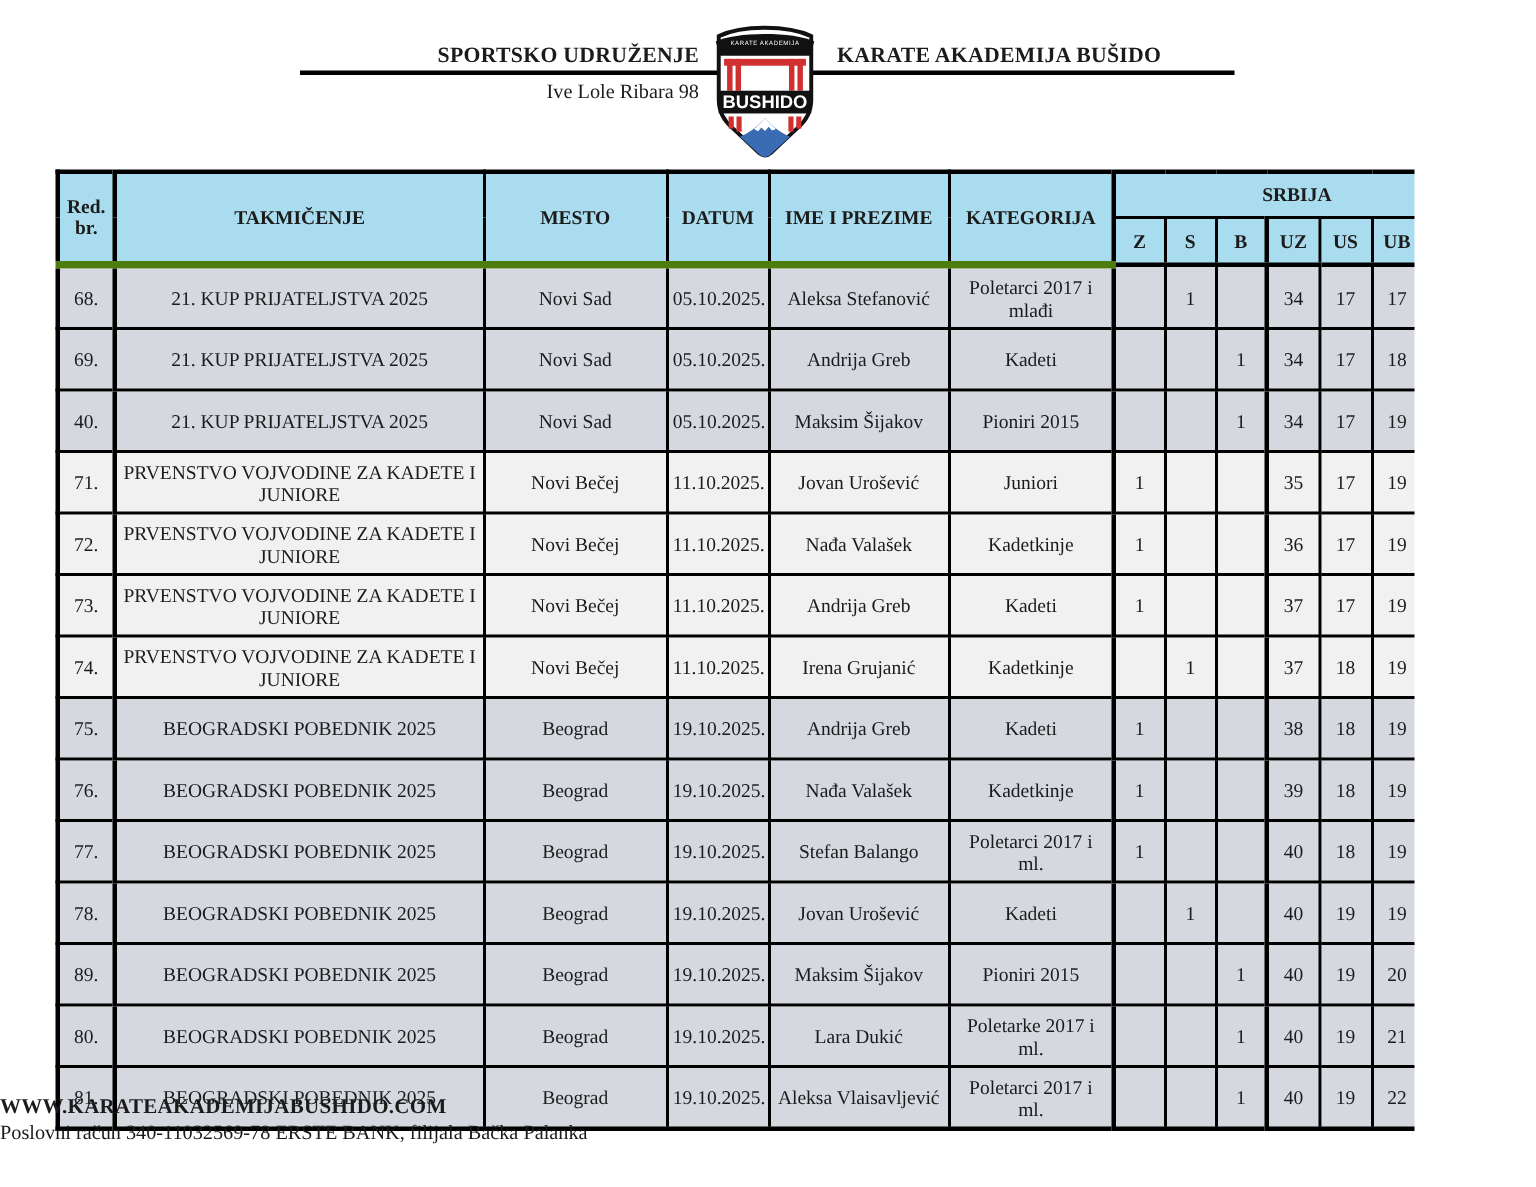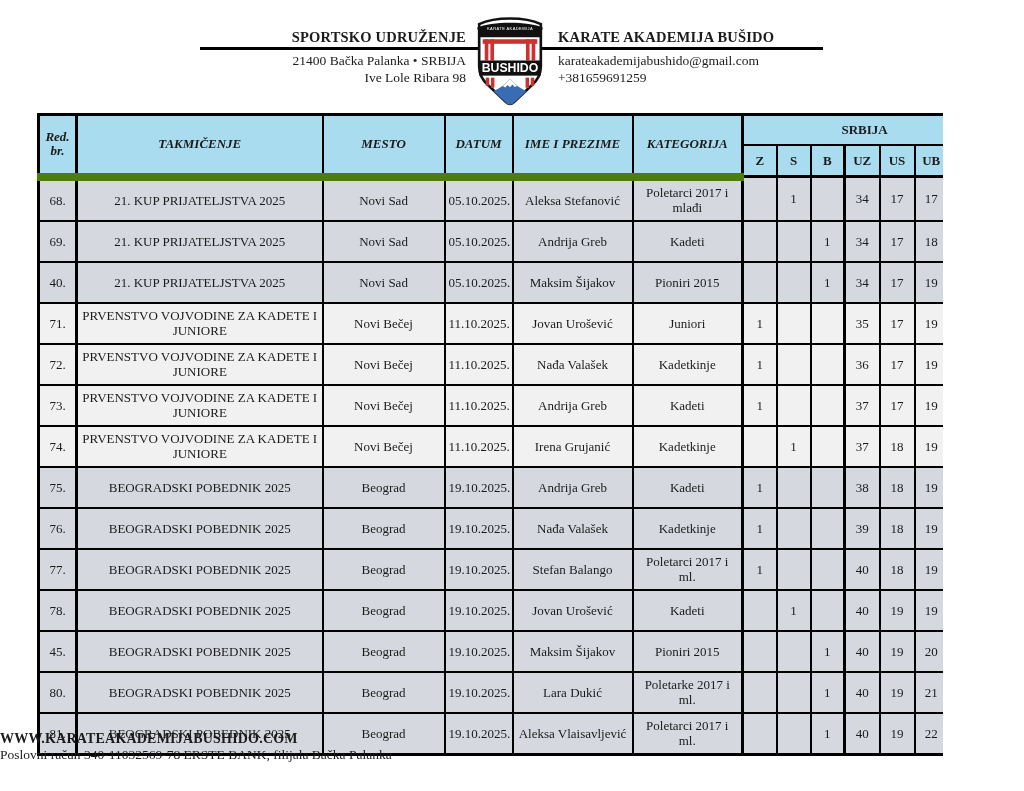--- a/index.html
+++ b/index.html
@@ -29,42 +29,41 @@
   
   .tbl-wrap{position:absolute;left:37px;top:113px;z-index:2;}
   table.results{border-collapse:collapse;table-layout:fixed;width:948px;border:3px solid #000;}
   table.results th,table.results td{border:2px solid #000;vertical-align:middle;overflow:hidden;}
   table.results th{
     background:var(--header-blue);font-weight:bold;font-size:13px;text-align:center;padding:2px 2px;
   }
   th.redbr{white-space:pre-line;text-align:left;padding-left:5px;line-height:14px;}
   tr.hdr-row1 th{height:24px;}
   tr.hdr-row2 th{height:25px;border-bottom:3px solid #000;}
-  tr.hdr-row1 th[rowspan]{border-bottom:8px solid #4d7c0f;font-style:italic;}
+  tr.hdr-row1 th[rowspan]{border-bottom:5px solid #4d7c0f;}
   table.results td{font-size:13px;text-align:center;padding:2px 3px;height:35px;line-height:15px;}
   td.cell-left{text-align:left;padding-left:8px;}
   .bl3{border-left:3px solid #000 !important;}
   tr.row-gray td{background:var(--row-gray);}
   tr.row-light td{background:var(--row-light);}
   
   .ftr-rule{position:absolute;left:200px;top:724px;width:623px;height:3px;background:#000;z-index:1;}
   .ftr-block{position:absolute;left:0;top:731px;width:1024px;z-index:2;}
   .ftr-title{font-weight:bold;font-size:14px;letter-spacing:.2px;}
   .ftr-line{font-size:13.5px;line-height:16.5px;}
 </style>
 </head>
 <body>
 
 <div class="page">
 
   <div class="hdr-rule"></div>
 
   <div class="hdr-title hdr-title-left">SPORTSKO UDRUŽENJE</div>
   <div class="hdr-sub hdr-sub-left">
-    <div>21400 Bačka Palanka • SRBIJA</div>
     <div>Ive Lole Ribara 98</div>
   </div>
 
   <div class="logo">
     <svg viewBox="0 0 78 92" xmlns="http://www.w3.org/2000/svg">
 
       <path d="M39 2.5 C28 2.5 16 4.5 8.5 8 L8.5 50 C8.5 58 11.5 63.5 17.5 68.5 L35 85 C37.5 87.3 40.5 87.3 43 85 L60.5 68.5 C66.5 63.5 69.5 58 69.5 50 L69.5 8 C62 4.5 50 2.5 39 2.5 Z" fill="#ffffff" stroke="#111" stroke-width="2.6"></path>
 
       <path d="M6.5 11.5 C20 5 58 5 71.5 11.5 L68.5 21 L9.5 21 Z" fill="#111"></path>
       <text x="39" y="13.6" text-anchor="middle" fill="#fff" font-size="4" font-family="Liberation Sans, sans-serif" letter-spacing="0.4">KARATE AKADEMIJA</text>
@@ -87,24 +86,20 @@
         <rect x="59.6" y="61" width="3.4" height="8"></rect>
       </g>
       <text x="39" y="66.5" text-anchor="middle" fill="#8a1f1f" font-size="5.5" font-family="Liberation Serif, serif">§</text>
 
       <path d="M39 62 C34.5 67.5 28 72 22.5 74.3 L35.5 86.3 C37.6 88.2 40.4 88.2 42.5 86.3 L55.5 74.3 C50 72 43.5 67.5 39 62 Z" fill="var(--logo-blue)"></path>
       <path d="M39 62 C36.8 64.7 34.2 67.3 31.8 69.2 L34.4 70.8 L36.6 68.2 L39 70.6 L41.4 67.8 L43.6 70.2 L46.2 69.2 C43.8 67.3 41.2 64.7 39 62 Z" fill="#ffffff"></path>
     </svg>
   </div>
 
   <div class="hdr-title hdr-title-right">KARATE AKADEMIJA BUŠIDO</div>
-  <div class="hdr-sub hdr-sub-right">
-    <div>karateakademijabushido@gmail.com</div>
-    <div>+381659691259</div>
-  </div>
 
   <div class="tbl-wrap">
     <table class="results">
       <colgroup>
         <col style="width:38px">
           <col style="width:246px">
           <col style="width:122px">
           <col style="width:68px">
         <col style="width:120px">
           <col style="width:110px">
@@ -297,21 +292,21 @@
             <td>Kadeti</td>
             <td class="bl3"></td>
             <td>1</td>
             <td></td>
             <td class="bl3">40</td>
             <td>19</td>
             <td>19</td>
             <td class="bl3">78</td>
           </tr>
           <tr class="row-gray">
-            <td>45.</td>
+            <td>89.</td>
             <td class="cell-left bl3">BEOGRADSKI POBEDNIK 2025</td>
             <td>Beograd</td>
             <td>19.10.2025.</td>
             <td>Maksim Šijakov</td>
             <td>Pioniri 2015</td>
             <td class="bl3"></td>
             <td></td>
             <td>1</td>
             <td class="bl3">40</td>
             <td>19</td>

